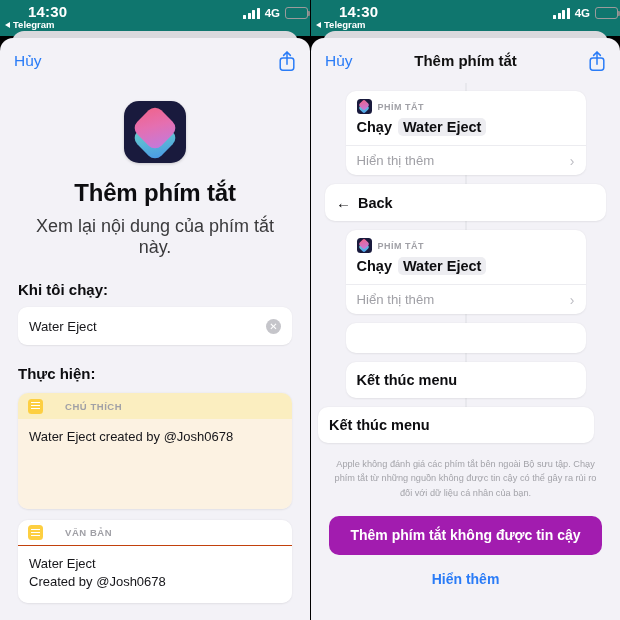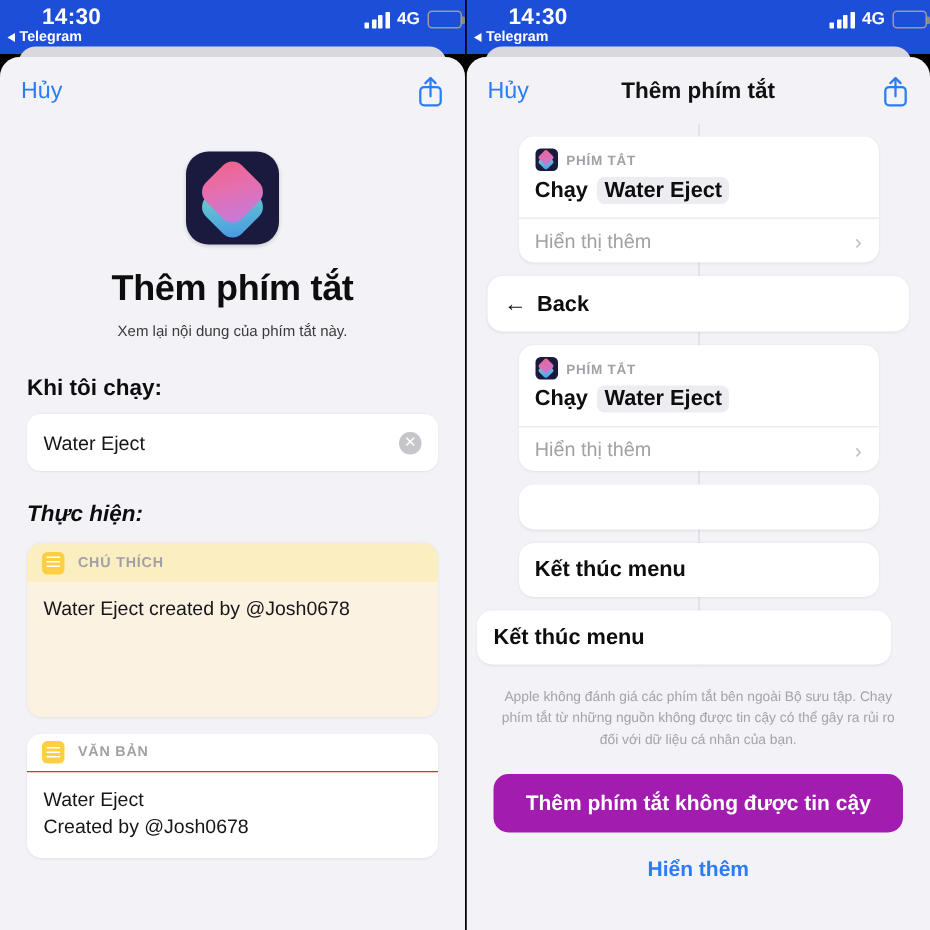--- a/index.html
+++ b/index.html
@@ -15,21 +15,21 @@
     width: 310px; height: 620px;
     background: #000;
     overflow: hidden;
   }
   .phone.right { border-left: 1px solid #000; }
 
   
   .statusbar {
     position: relative;
     height: 36px;
-    background: #1d4ed8;
+    background: #0f766e;
     color: #fff;
   }
   .sb-time {
     position: absolute; left: 28px; top: 3px;
     font-size: 15px; font-weight: bold; letter-spacing: .2px;
   }
   .sb-back {
     position: absolute; left: 5px; top: 19px;
     font-size: 9.5px; font-weight: bold; color: #fff;
     display: flex; align-items: center; gap: 3px; text-align: center;
@@ -111,21 +111,21 @@
     background: linear-gradient(125deg,#7ddcc0 0%,#63c9d8 45%,#4a9bf0 100%);
     opacity: .95;
   }
   .h1 {
     margin-top: 16px; text-align: center;
     font-size: 24px; font-weight: bold; color: #0d0d10;
     letter-spacing: -.2px;
   }
   .sub {
     margin-top: 9px; text-align: center;
-    font-size: 10px; color: #3a3a3c;
+    font-size: 18px; color: #3a3a3c;
   }
   .field-label {
     margin-top: 23px;
     font-size: 15px; font-weight: bold; color: #0d0d10;
   }
   .textfield {
     margin-top: 9px; height: 38px;
     background: #fff; border-radius: 9px;
     display: flex; align-items: center;
     padding: 0 11px;
@@ -134,31 +134,31 @@
   .textfield span.val { font-size: 13.2px; color: #16161a; }
   .clear-btn {
     margin-left: auto;
     width: 15px; height: 15px; border-radius: 50%;
     background: #c5c5ca; color: #fff;
     font-size: 10px; line-height: 15px; text-align: center;
     font-family: "DejaVu Sans", sans-serif;
   }
   .sec-label {
     margin-top: 20px;
-    font-size: 15px; font-weight: bold; color: #0d0d10; font-style: italic;
+    font-size: 15px; font-weight: bold; color: #0d0d10;
   }
 
   
   .card {
     margin-top: 11px;
     border-radius: 10px; overflow: hidden;
     box-shadow: 0 .5px 2px rgba(0,0,0,.08);
   }
   .card-head {
-    height: 26px; display: flex; align-items: center; gap: 9px;
+    height: 26px; display: flex; align-items: center; gap: 22px;
     padding: 0 10px;
   }
   .card-head .lbl {
     font-size: 9.5px; font-weight: 600; letter-spacing: .55px; color: #a0a0a6;
   }
   .ic-doc {
     width: 15px; height: 15px; border-radius: 3.5px;
     background: #fdcf41; position: relative; flex: none;
   }
   .ic-doc::before {

